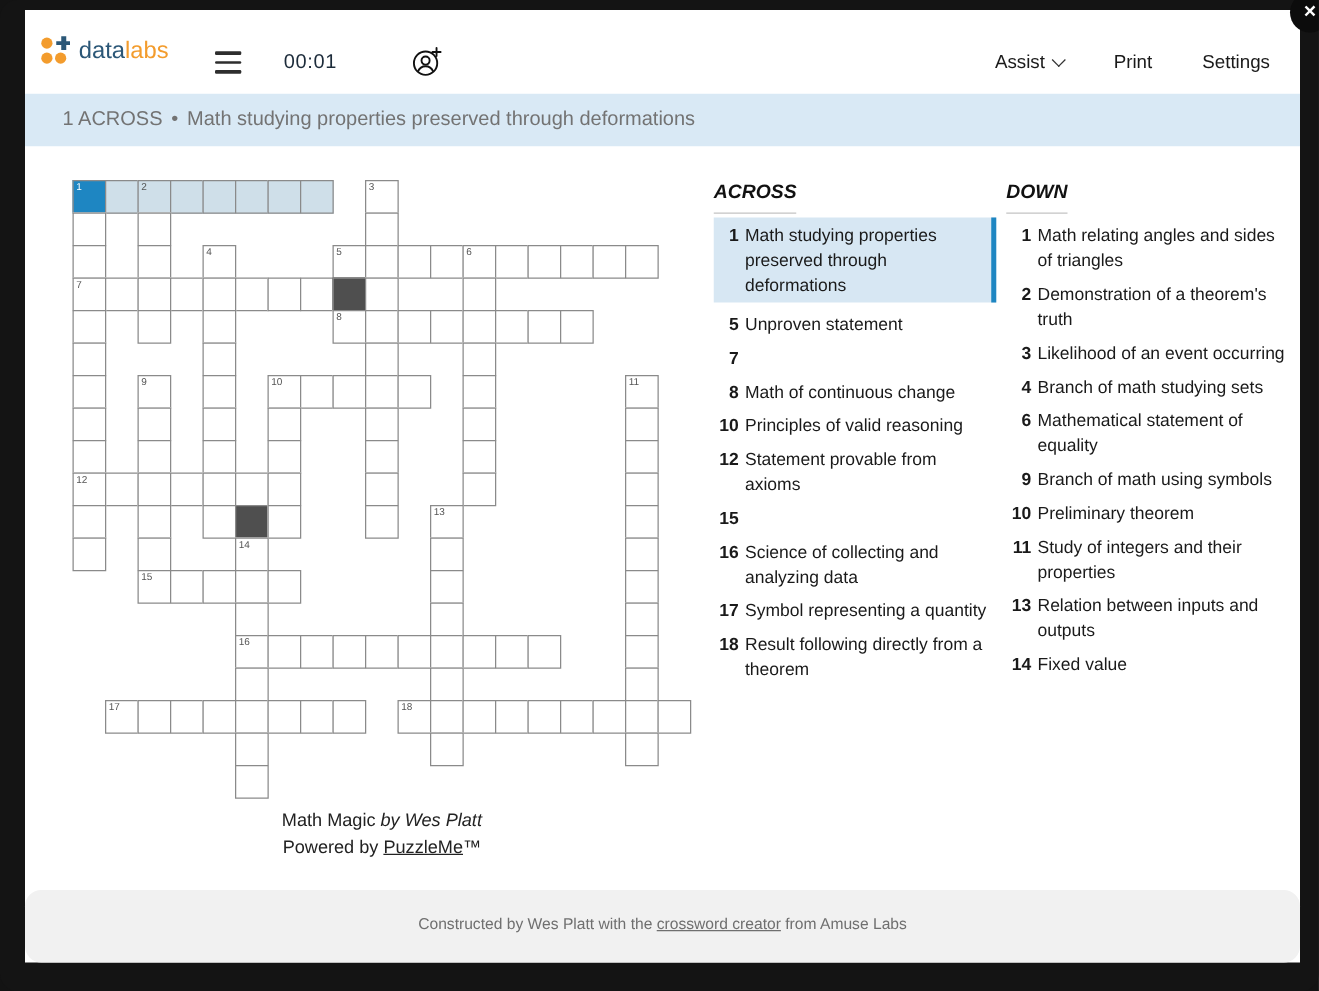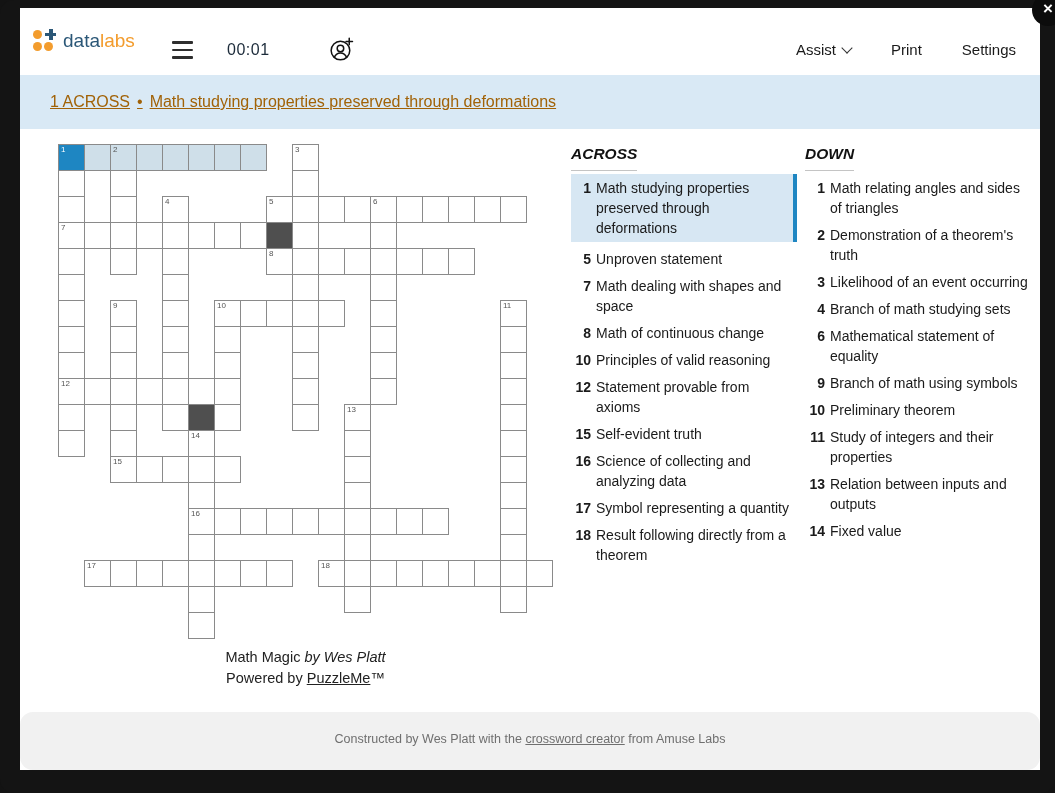--- a/index.html
+++ b/index.html
@@ -23,23 +23,23 @@
   .menu-btn { position:absolute; left:152px; top:33px; width:21px; cursor:pointer; }
   .menu-btn .bar { height:2.5px; background:#2e2e2e; margin-bottom:5px; border-radius:1px; }
   #timer { position:absolute; left:207px; top:33px; font-size:16px; color:#1c2b3a; letter-spacing:.5px; }
   #useradd { position:absolute; left:308px; top:29px; cursor:pointer; }
   #top-menu { position:absolute; right:24px; top:33px; display:flex; gap:40px; font-size:15px; color:#1a1a1a; }
   .top-menu-item { cursor:pointer; display:flex; align-items:center; }
   .chev { display:inline-block; width:7px; height:7px; border-right:1.5px solid #333; border-bottom:1.5px solid #333;
           transform:rotate(45deg); margin-left:7px; margin-top:-4px; }
 
   
-  #banner { position:absolute; left:0; top:67px; right:0; height:54px; background:#d9e9f5;
+  #banner { position:absolute; left:0; top:67px; right:0; height:42px; background:#d9e9f5;
             display:flex; align-items:center; padding-left:30px; box-sizing:border-box;
-            font-size:16px; color:#a16207;text-decoration:underline; }
+            font-size:16px; color:#737373; }
   #banner .sep { margin:0 7px; }
 
   
   #grid { position:absolute; left:38px; top:136px; width:495px; height:495px; }
   .cell { position:absolute; width:27px; height:27px; box-sizing:border-box;
           border:1px solid #8a8a8a; background:#fff; }
   .cell.h { background:#cfdfe9; }
   .cell.s { background:#1e86c2; }
   .cell.b { background:#4f4f4f; }
   .cell .num { position:absolute; top:0px; left:2px; font-size:8px; line-height:10px; color:#555; }
@@ -326,37 +326,35 @@
         <div class="clue selected">
           <span class="n">1</span>
           <span class="t">Math studying properties preserved through deformations</span>
         </div>
         <div class="clue">
           <span class="n">5</span>
           <span class="t">Unproven statement</span>
         </div>
         <div class="clue">
           <span class="n">7</span>
-          <span class="t">Math dealing with shapes and space</span>
         </div>
         <div class="clue">
           <span class="n">8</span>
           <span class="t">Math of continuous change</span>
         </div>
         <div class="clue">
           <span class="n">10</span>
           <span class="t">Principles of valid reasoning</span>
         </div>
         <div class="clue">
           <span class="n">12</span>
           <span class="t">Statement provable from axioms</span>
         </div>
         <div class="clue">
           <span class="n">15</span>
-          <span class="t">Self-evident truth</span>
         </div>
         <div class="clue">
           <span class="n">16</span>
           <span class="t">Science of collecting and analyzing data</span>
         </div>
         <div class="clue">
           <span class="n">17</span>
           <span class="t">Symbol representing a quantity</span>
         </div>
         <div class="clue">

